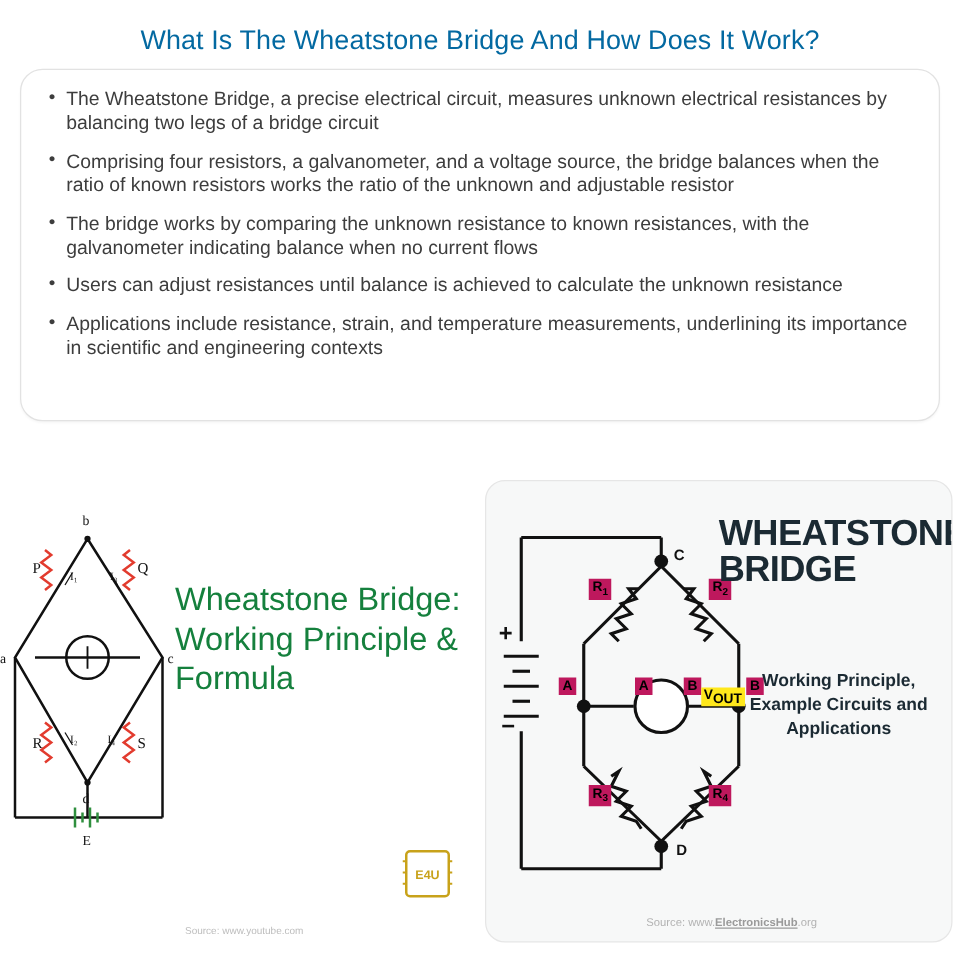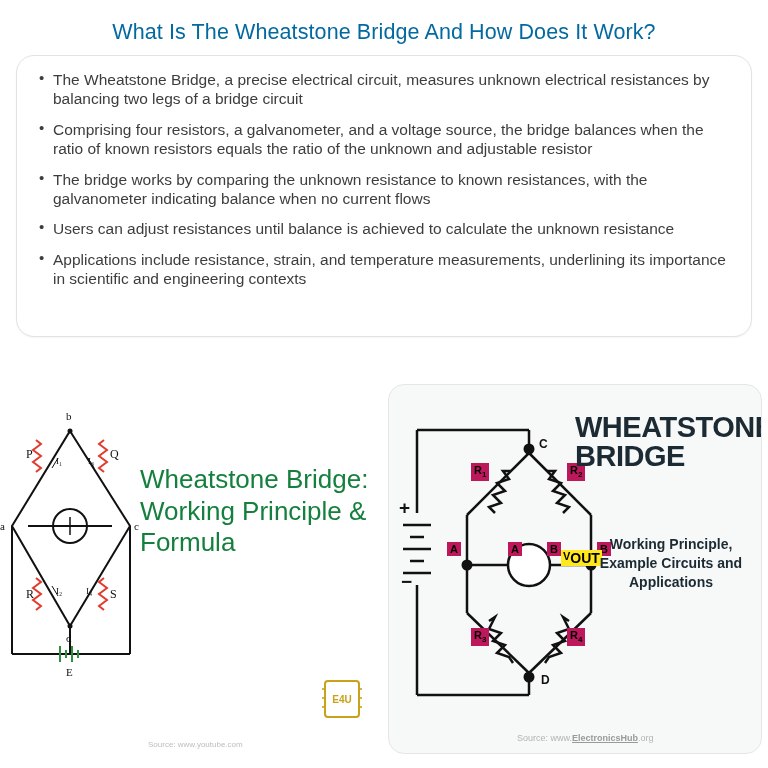--- a/index.html
+++ b/index.html
@@ -167,33 +167,33 @@
   .vout {
     position: absolute;
     left: 172px;
     top: 165px;
     font-size: 11px;
     font-weight: bold;
     color: #000;
     background: #ffe81c;
     padding: 0 2px;
   }
-  .vout sub { font-size: 14px; }
+  .vout sub { font-size: 11px; }
 </style>
 </head>
 <body>
 
 <div class="page">
 
   <div class="title">What Is The Wheatstone Bridge And How Does It Work?</div>
 
   <div class="card">
     <ul class="bullets">
       <li>The Wheatstone Bridge, a precise electrical circuit, measures unknown electrical resistances by balancing two legs of a bridge circuit</li>
-      <li>Comprising four resistors, a galvanometer, and a voltage source, the bridge balances when the ratio of known resistors equals the ratio of the unknown and adjustable resistor</li>
+      <li>Comprising four resistors, a galvanometer, and a voltage source, the bridge balances when the ratio of known resistors works the ratio of the unknown and adjustable resistor</li>
       <li>The bridge works by comparing the unknown resistance to known resistances, with the galvanometer indicating balance when no current flows</li>
       <li>Users can adjust resistances until balance is achieved to calculate the unknown resistance</li>
       <li>Applications include resistance, strain, and temperature measurements, underlining its importance in scientific and engineering contexts</li>
     </ul>
   </div>
 
   <div class="bottom">
 
     <div class="left-panel">
       <svg width="380" height="384" viewBox="0 0 380 384">

